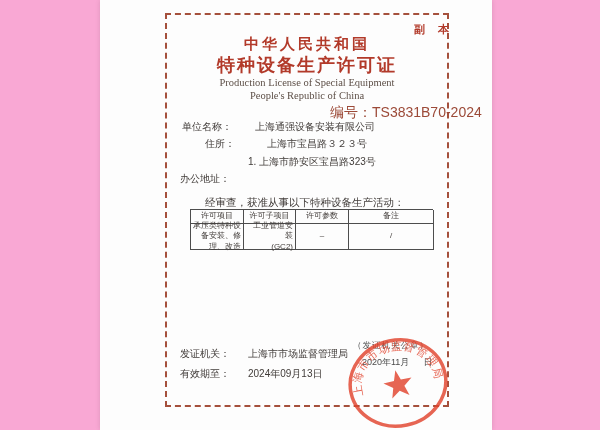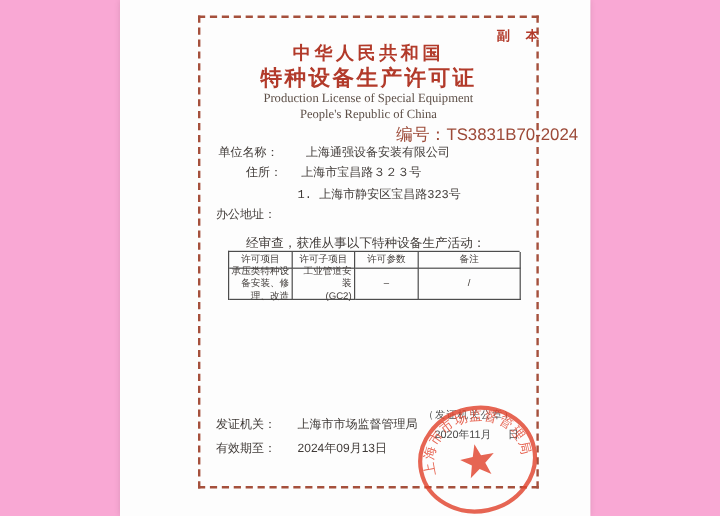--- a/index.html
+++ b/index.html
@@ -22,23 +22,23 @@
   .title-cn-2{left:65px;width:284px;top:53px;text-align:center;font-size:18px;font-weight:bold;color:#b23a2a;letter-spacing:2px;}
   .title-en{left:65px;width:284px;text-align:center;font-size:10.5px;color:#5d4f47;font-family:"Liberation Serif","DejaVu Serif",serif;}
   .title-en-1{top:77px;}
   .title-en-2{top:90px;}
   .serial{left:230px;top:104px;font-size:14px;color:#9c4a38;}
   .lbl{color:#403b38;font-size:10px;}
   .val{color:#403b38;font-size:10px;}
   .company-label{left:82px;top:120px;font-family:Liberation Mono, monospace;}
   .company-value{left:155px;top:120px;}
   .residence-label{left:105px;top:137px;}
-  .residence-value{left:151px;top:137px;font-family:Liberation Mono, monospace;}
+  .residence-value{left:167px;top:137px;font-family:Liberation Mono, monospace;}
   .office-label{left:80px;top:172px;}
-  .office-value{left:148px;top:155px;font-family:Liberation Mono, monospace;}
+  .office-value{left:148px;top:155px;}
   .statement{left:105px;top:196px;font-size:10.5px;color:#403b38;}
   .license-table{
     position:absolute;left:90px;top:209px;width:243px;
     display:grid;grid-template-columns:53px 52px 53px 85px;
     border-top:1px solid #4d4d4d;border-left:1px solid #4d4d4d;
     box-sizing:border-box;
   }
   .license-table .cell{
     border-right:1px solid #4d4d4d;border-bottom:1px solid #4d4d4d;
     font-size:8px;color:#403b38;text-align:right;

